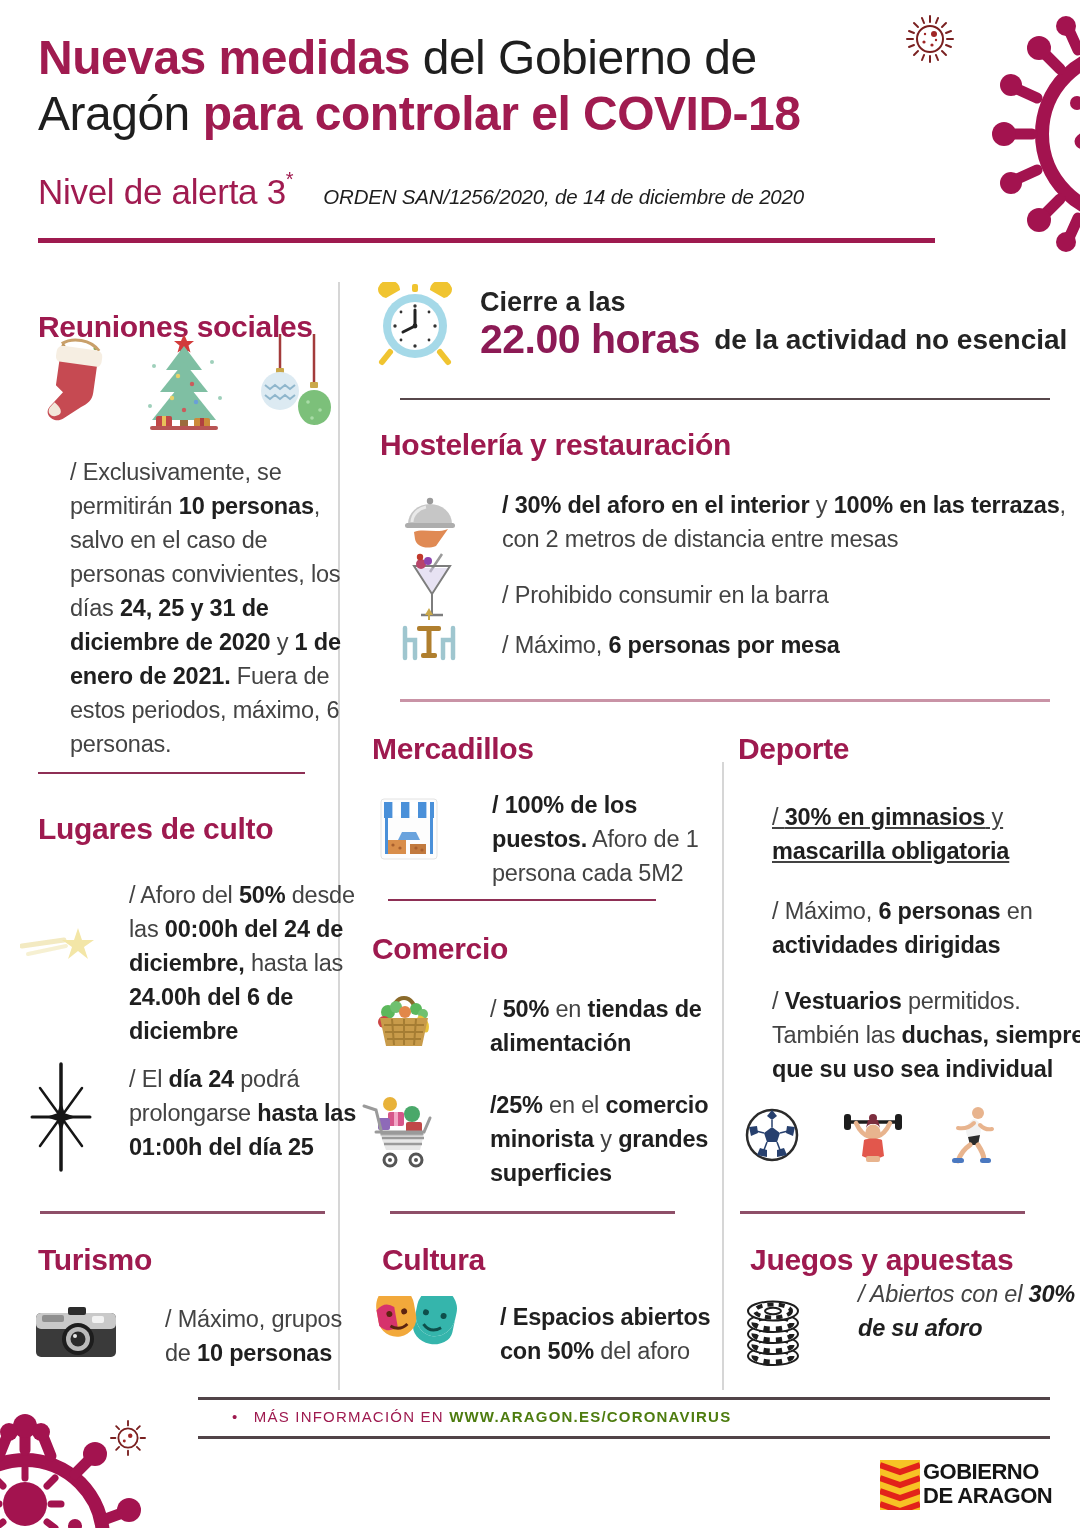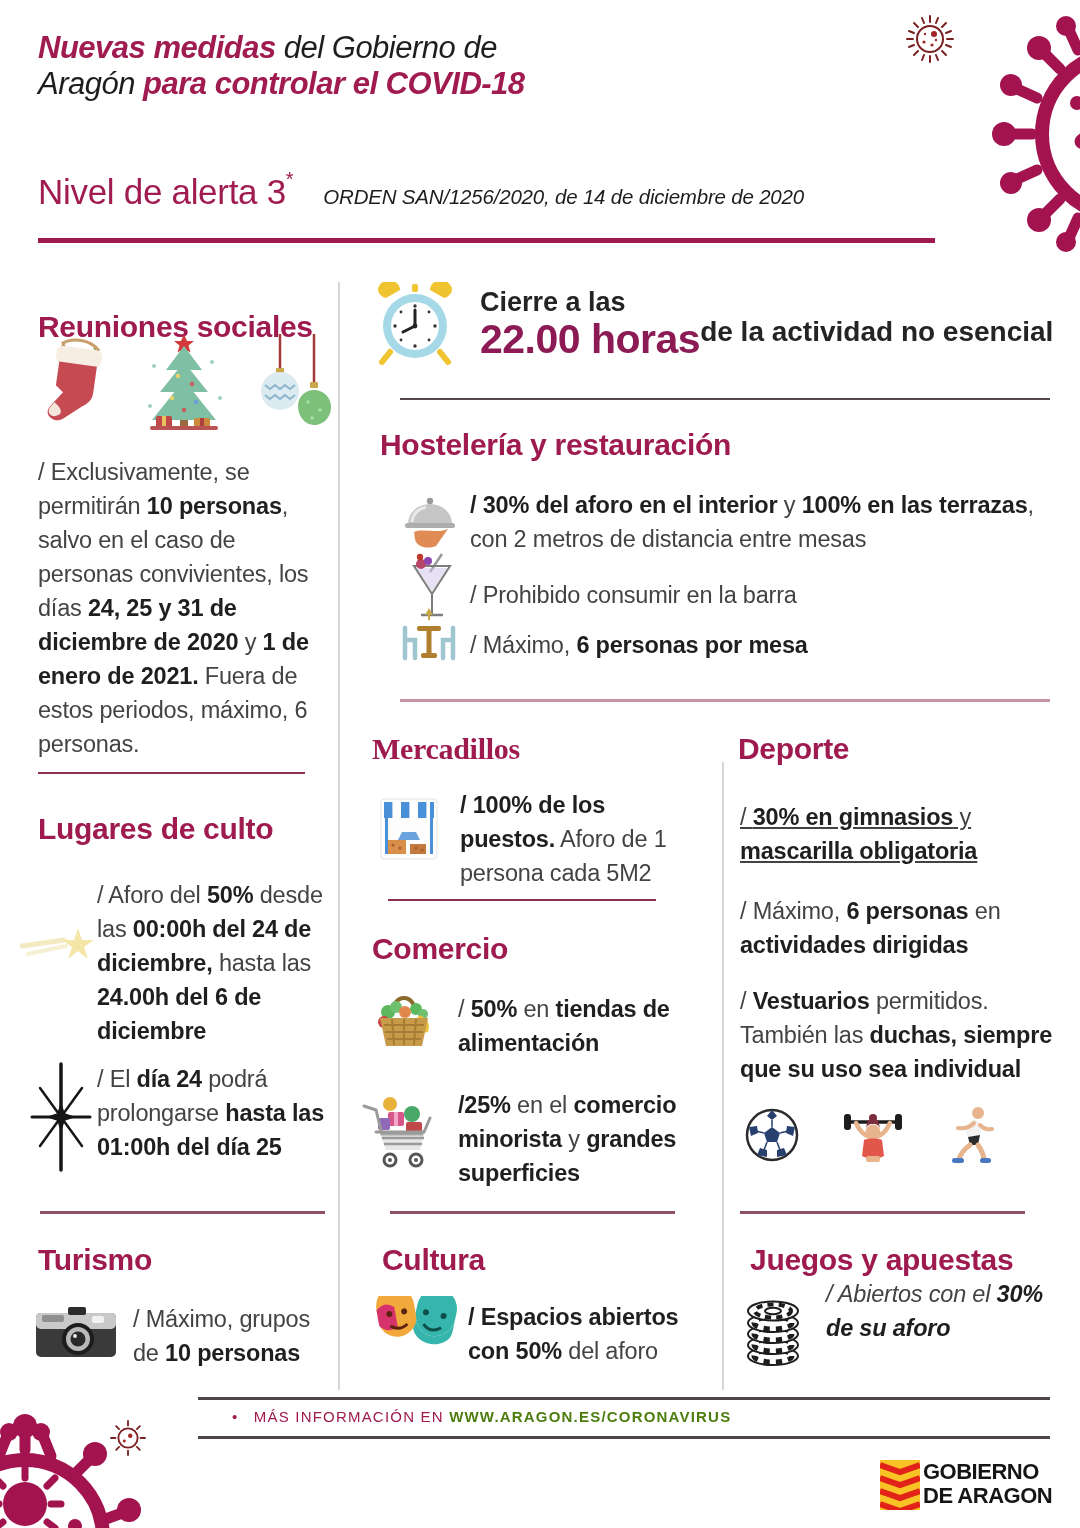--- a/index.html
+++ b/index.html
@@ -1,26 +1,26 @@
 <!DOCTYPE html>
 <html><head>
 <meta charset="utf-8">
 <style>
   html,body{margin:0;padding:0;background:#fff;}
   #page{position:relative;width:1080px;height:1528px;background:#ffffff;overflow:hidden;
         font-family:"Liberation Sans","DejaVu Sans",sans-serif;color:#3f3f3f;}
   .abs{position:absolute;}
-  .h1{font-size:31px;line-height:1.16;font-weight:400;color:#1e1e1e;letter-spacing:-0.5px;font-style:italic;}
+  .h1{font-size:48px;line-height:1.16;font-weight:400;color:#1e1e1e;letter-spacing:-0.5px;}
   .h1 .acc{color:#a01b50;font-weight:bold;}
   .h1 .blk{color:#1e1e1e;}
   .alert{font-size:35px;color:#a01b50;font-weight:400;letter-spacing:-0.3px;}
   .alert sup{font-size:20px;vertical-align:18px;}
   .order{font-size:20.5px;font-style:italic;color:#1d1d1d;letter-spacing:-0.2px;}
   .h2{font-size:30px;font-weight:bold;color:#9e1a4f;letter-spacing:-0.3px;}
-  .body{font-size:23.5px;line-height:34px;color:#434343;letter-spacing:-0.2px;}
+  .body{font-size:23.5px;line-height:34px;color:#434343;letter-spacing:-0.2px;margin-left:32px;}
   .body .b, .b{font-weight:bold;color:#1f1f1f;}
   .rule{position:absolute;}
   .r-accent{background:#9e1a4f;}
   .r-thin{background:#8e2f55;height:2px;}
   .r-dark{background:#57474b;height:2px;}
   .r-pink{background:#c993a6;height:2.5px;}
   .r-mid{background:#8e4f68;height:2.5px;}
   .r-foot{background:#514448;height:2.5px;}
   .vline{position:absolute;width:2px;background:#d6d6d6;}
   .big{font-size:41px;font-weight:bold;color:#8c1a55;letter-spacing:-0.5px;}
@@ -235,21 +235,21 @@
       <circle cx="29" cy="30" r="1.4"></circle>
         <circle cx="57" cy="30" r="1.4"></circle>
       <circle cx="29" cy="58" r="1.4"></circle>
         <circle cx="57" cy="58" r="1.4"></circle>
     </g>
     <line x1="43" y1="44" x2="43" y2="28" stroke="#222" stroke-width="3" stroke-linecap="round"></line>
     <line x1="43" y1="44" x2="31" y2="50" stroke="#222" stroke-width="3" stroke-linecap="round"></line>
     <circle cx="43" cy="44" r="2.4" fill="#222"></circle>
   </svg>
   <div class="abs cier" style="left:480px;top:287px;">Cierre a las</div>
-  <div class="abs" style="left:480px;top:316px;display:flex;align-items:flex-start;">
+  <div class="abs" style="left:480px;top:316px;display:flex;align-items:center;gap:14px;">
     <span class="big">22.00 horas</span>
     <span class="cier2">de la actividad no esencial</span>
   </div>
   <div class="rule r-dark" style="left:400px;top:398px;width:650px;"></div>
 
   <div class="abs h2" style="left:380px;top:428px;">Hostelería y restauración</div>
 
   <svg class="abs" style="left:402px;top:492px;" width="56" height="58" viewBox="0 0 56 58">
     <path d="M6 32 a22 20 0 0 1 44 0 z" fill="#c6c6c6"></path>
     <path d="M10 30 a18 16 0 0 1 14 -15" stroke="#e9e9e9" stroke-width="3" fill="none"></path>
@@ -279,21 +279,21 @@
       <path d="M55 22 L55 52 M55 34 L45 34 L45 52"></path>
     </g>
     <rect x="19" y="20" width="24" height="5" rx="2" fill="#b07f2e"></rect>
     <rect x="28.5" y="25" width="5" height="22" fill="#b07f2e"></rect>
     <rect x="23" y="47" width="16" height="5" rx="2" fill="#b07f2e"></rect>
   </svg>
   <div class="abs body" style="left:470px;top:628px;width:580px;">/  Máximo, <span class="b">6 personas por mesa</span></div>
 
   <div class="rule r-pink" style="left:400px;top:699px;width:650px;"></div>
 
-  <div class="abs h2" style="left:372px;top:732px;font-family:Liberation Serif, serif;">Mercadillos</div>
+  <div class="abs h2" style="left:372px;top:732px;">Mercadillos</div>
   <svg class="abs" style="left:380px;top:798px;" width="58" height="62" viewBox="0 0 58 62">
     <rect x="1" y="1" width="56" height="60" rx="3" fill="#fdfdfd" stroke="#e3e3e3"></rect>
     <g>
       <rect x="4" y="4" width="50" height="14" fill="#ffffff"></rect>
       <rect x="4" y="4" width="8.4" height="16" fill="#4a90d9"></rect>
       <rect x="21" y="4" width="8.4" height="16" fill="#4a90d9"></rect>
       <rect x="38" y="4" width="8.4" height="16" fill="#4a90d9"></rect>
       <rect x="50" y="4" width="4" height="16" fill="#4a90d9"></rect>
     </g>
     <rect x="5" y="20" width="3" height="36" fill="#4a90d9"></rect>

